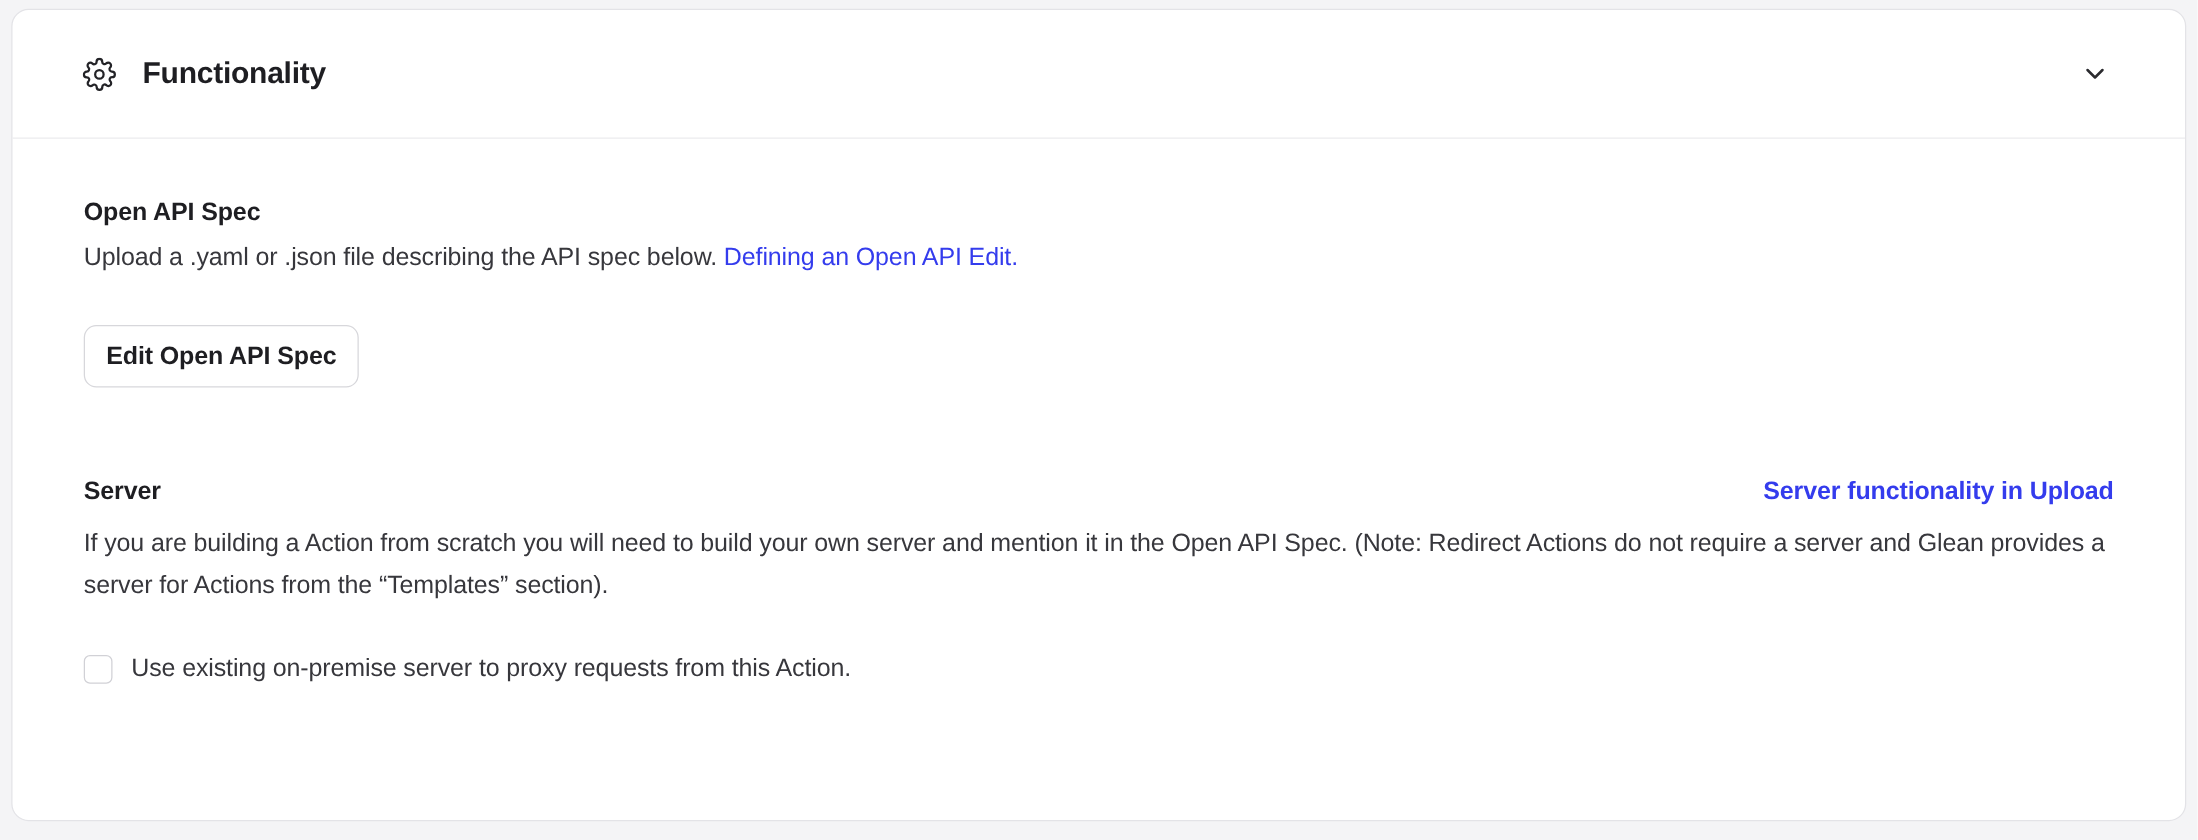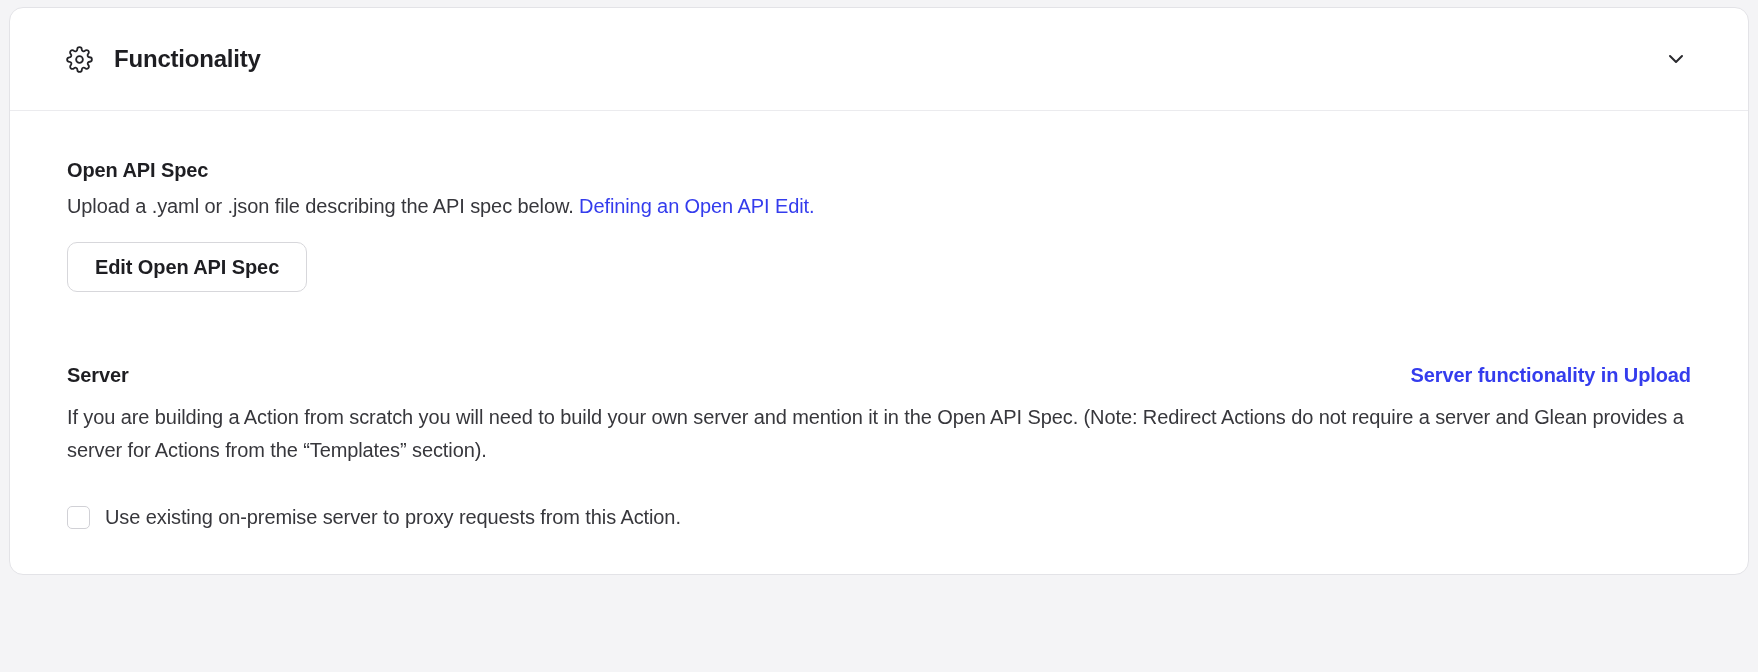--- a/index.html
+++ b/index.html
@@ -6,21 +6,21 @@
   html, body { width: 1758px; height: 672px; }
   body {
     font-family: "Liberation Sans", "DejaVu Sans", sans-serif;
     background: var(--page-bg, #f4f4f6);
     overflow: hidden;
   }
   .page { width: 1758px; height: 672px; position: relative; }
   .card {
     position: absolute;
     left: 9px; top: 7px;
-    width: 1740px; height: 568px;
+    width: 1740px; height: 650px;
     background: #ffffff;
     border: 1px solid var(--card-border, #e3e3e7);
     border-radius: 14px;
   }
   .card-header {
     height: 103px;
     display: flex;
     align-items: center;
     padding: 0 56px;
     border-bottom: 1px solid var(--divider, #ebebee);
@@ -48,23 +48,23 @@
     color: var(--body-text, #37373c);
     letter-spacing: -0.1px;
   }
   .open-api .field-label { margin-bottom: 8px; }
   .link {
     color: var(--link, #343ced);
     text-decoration: none;
     cursor: pointer;
   }
   .btn {
-    margin-top: 19px;
+    margin-top: 37px;
     height: 50px;
-    padding: 0 27px;
+    padding: 0 17px;
     font-family: inherit;
     font-size: 20px;
     font-weight: 600;
     letter-spacing: -0.1px;
     color: var(--heading, #1e1e22);
     background: #ffffff;
     border: 1px solid var(--btn-border, #d7d7db);
     border-radius: 10px;
     cursor: pointer;
   }

